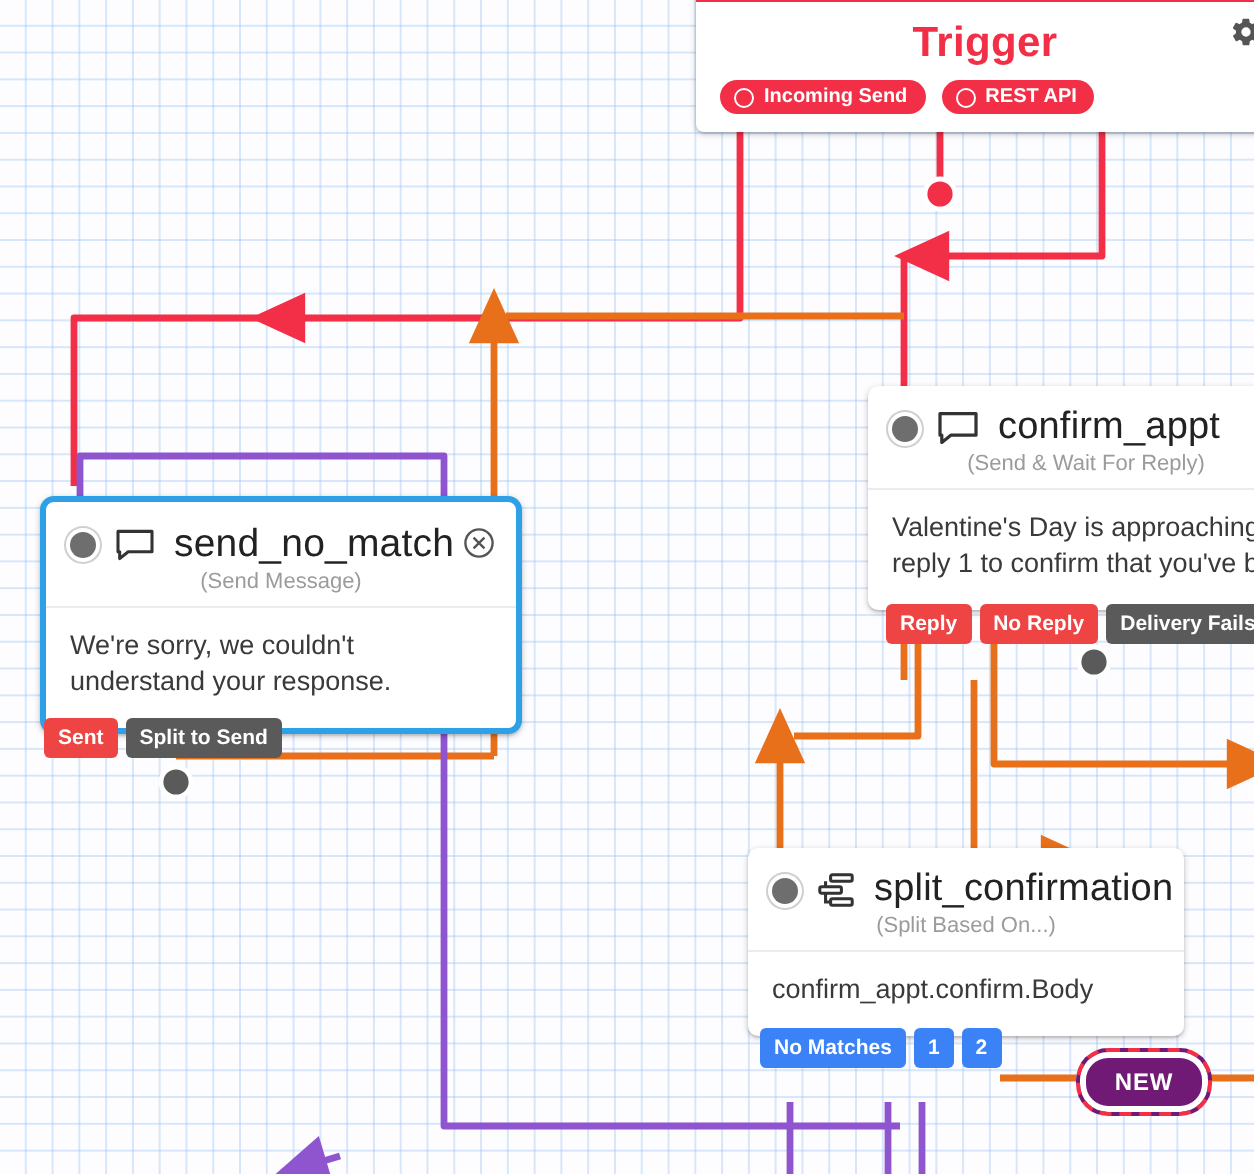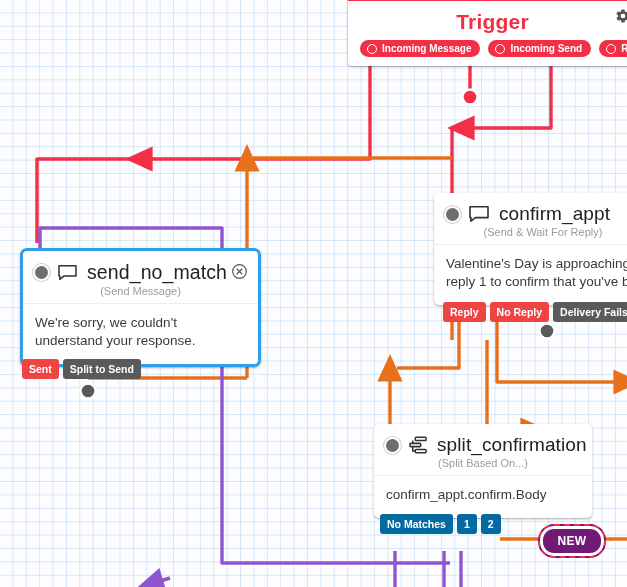--- a/index.html
+++ b/index.html
@@ -53,21 +53,21 @@
   #capt{left:434px;top:193px;width:218px;}
 
   
   #splitw{left:374px;top:424px;width:218px;}
 
   .tabs{position:absolute;display:flex;gap:4px;}
   .tab{color:#fff;font-size:10.5px;font-weight:700;padding:4px 7px 4px 7px;
     border-radius:3px;white-space:nowrap;line-height:1.15;}
   .t-orange{background:#ef4444;}
   .t-gray{background:#5a5a5a;}
-  .t-purple{background:#0369a1;}
+  .t-purple{background:#3b82f6;}
 
   #newbtn{position:absolute;left:538px;top:524px;width:64px;height:30px;
     background:#701a75;border:2px dashed #f22f46;border-radius:16px;
     box-shadow:0 0 0 3px #fff inset;
     display:flex;align-items:center;justify-content:center;}
   #newbtn span{color:#fff;font-size:12px;font-weight:700;letter-spacing:.4px;}
 </style>
 </head>
 <body>
 
@@ -138,24 +138,20 @@
 
 <div class="widget" id="trigger">
   <div class="bar"></div>
   <div class="t-title">Trigger</div>
   <span class="gear">
     <svg width="16" height="16" viewBox="0 0 24 24" fill="#555">
       <path d="M19.4 13a7.6 7.6 0 0 0 .1-1 7.6 7.6 0 0 0-.1-1l2.1-1.6a.5.5 0 0 0 .1-.6l-2-3.5a.5.5 0 0 0-.6-.2l-2.5 1a7.3 7.3 0 0 0-1.7-1l-.4-2.6a.5.5 0 0 0-.5-.4h-4a.5.5 0 0 0-.5.4l-.4 2.6a7.3 7.3 0 0 0-1.7 1l-2.5-1a.5.5 0 0 0-.6.2l-2 3.5a.5.5 0 0 0 .1.6L4.5 11a7.6 7.6 0 0 0 0 2l-2.1 1.6a.5.5 0 0 0-.1.6l2 3.5a.5.5 0 0 0 .6.2l2.5-1a7.3 7.3 0 0 0 1.7 1l.4 2.6a.5.5 0 0 0 .5.4h4a.5.5 0 0 0 .5-.4l.4-2.6a7.3 7.3 0 0 0 1.7-1l2.5 1a.5.5 0 0 0 .6-.2l2-3.5a.5.5 0 0 0-.1-.6zM12 15.5A3.5 3.5 0 1 1 15.5 12 3.5 3.5 0 0 1 12 15.5z"></path>
     </svg>
   </span>
   <div class="pillrow">
-    <span class="pill">
-      <span class="ring"></span>
-      <span>Incoming Message</span>
-    </span>
     <span class="pill">
       <span class="ring"></span>
       <span>Incoming Send</span>
     </span>
     <span class="pill">
       <span class="ring"></span>
       <span>REST API</span>
     </span>
   </div>
 </div>

